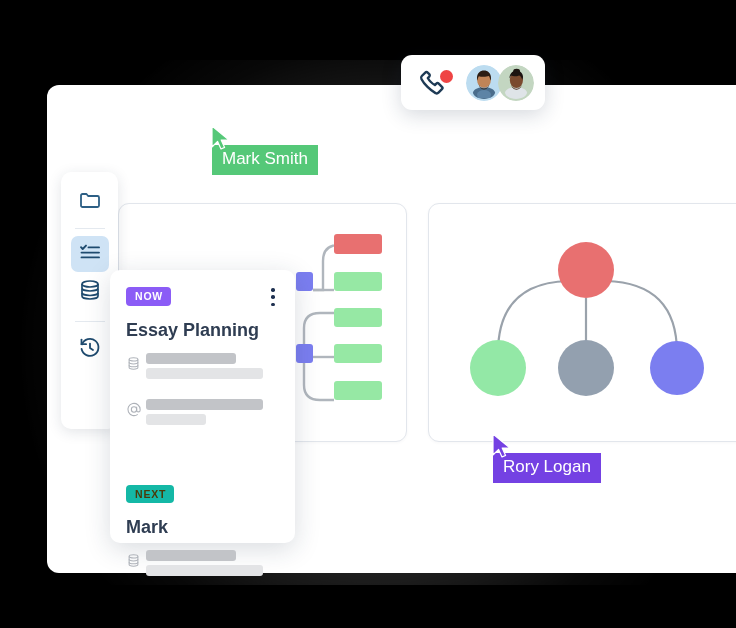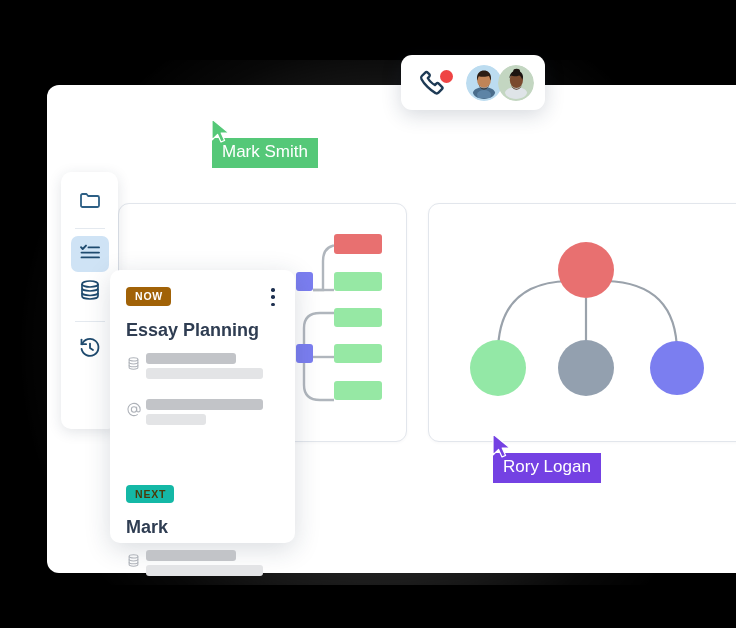--- a/index.html
+++ b/index.html
@@ -248,21 +248,21 @@
     line-height: 1.15;
     white-space: nowrap;
   }
   .cursor-tag .arrow {
     position: absolute;
     left: -2px;
     top: -20px;
     width: 22px;
     height: 26px;
   }
-  #cursor-mark { left: 212px; top: 138px; }
+  #cursor-mark { left: 212px; top: 145px; }
   #cursor-rory { left: 485px; top: 453px; margin-left: 8px; }
 </style>
 </head>
 <body>
 
 <div id="stage">
 
   <div class="noise-shadow"></div>
 
   <div class="app-window"></div>
@@ -351,21 +351,21 @@
   </div>
 
   <div class="task-card">
 
     <div class="kebab">
       <i></i>
         <i></i>
         <i></i>
     </div>
 
-    <span class="badge" style="background:#a16207;">NOW</span>
+    <span class="badge" style="background:#8b5cf6;">NOW</span>
 
     <div class="task-title">Essay Planning</div>
 
     <div class="sk-row">
       <div class="sk-icon">
         <svg width="15" height="17" viewBox="0 0 24 24" fill="none" stroke="#aeb2b9" stroke-width="1.7">
           <ellipse cx="12" cy="5.5" rx="7" ry="2.6"></ellipse>
           <path d="M5 5.5v13c0 1.44 3.13 2.6 7 2.6s7-1.16 7-2.6v-13"></path>
           <path d="M5 10.1c0 1.44 3.13 2.6 7 2.6s7-1.16 7-2.6"></path>
           <path d="M5 14.6c0 1.44 3.13 2.6 7 2.6s7-1.16 7-2.6"></path>

